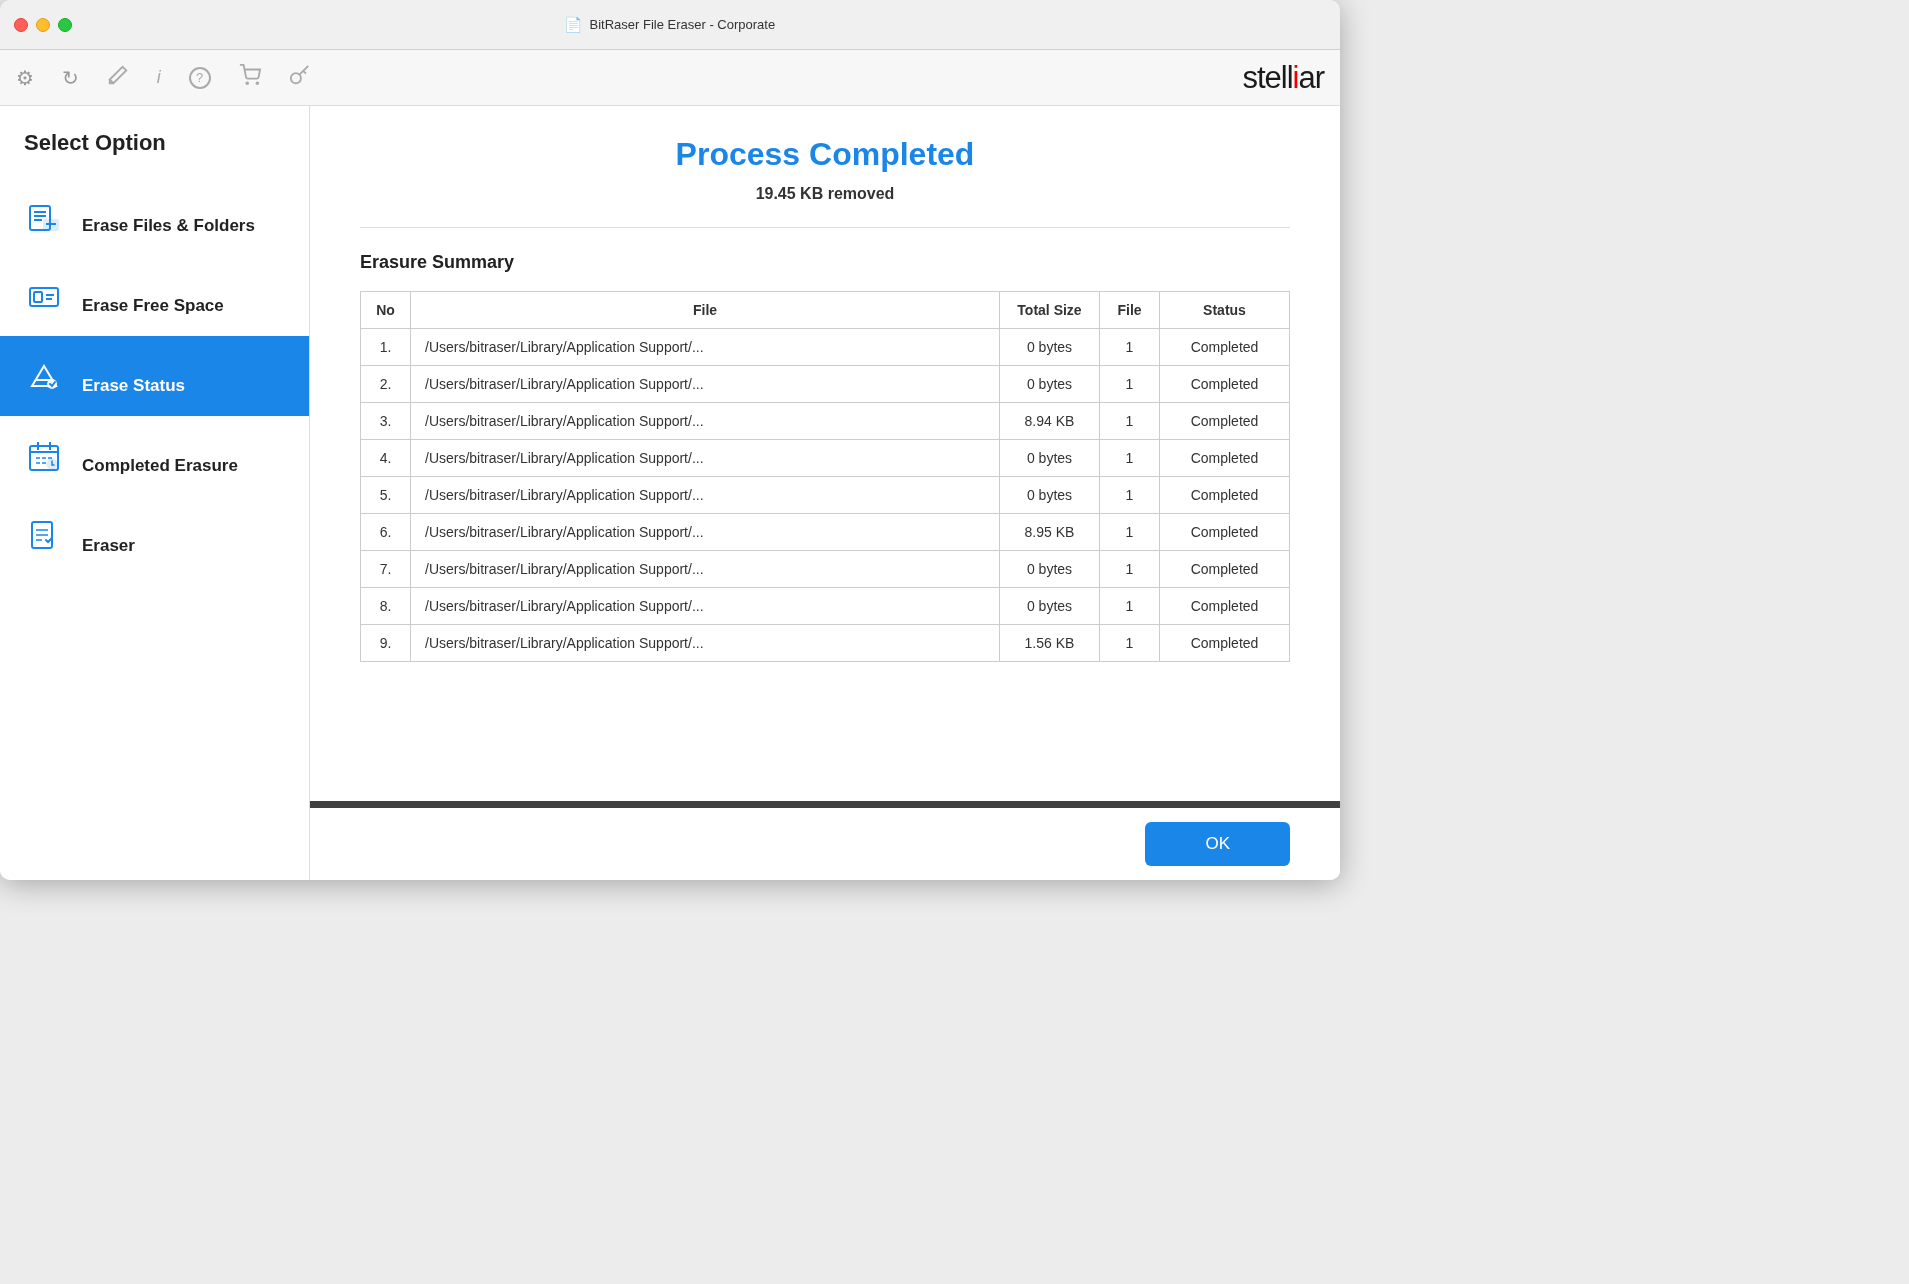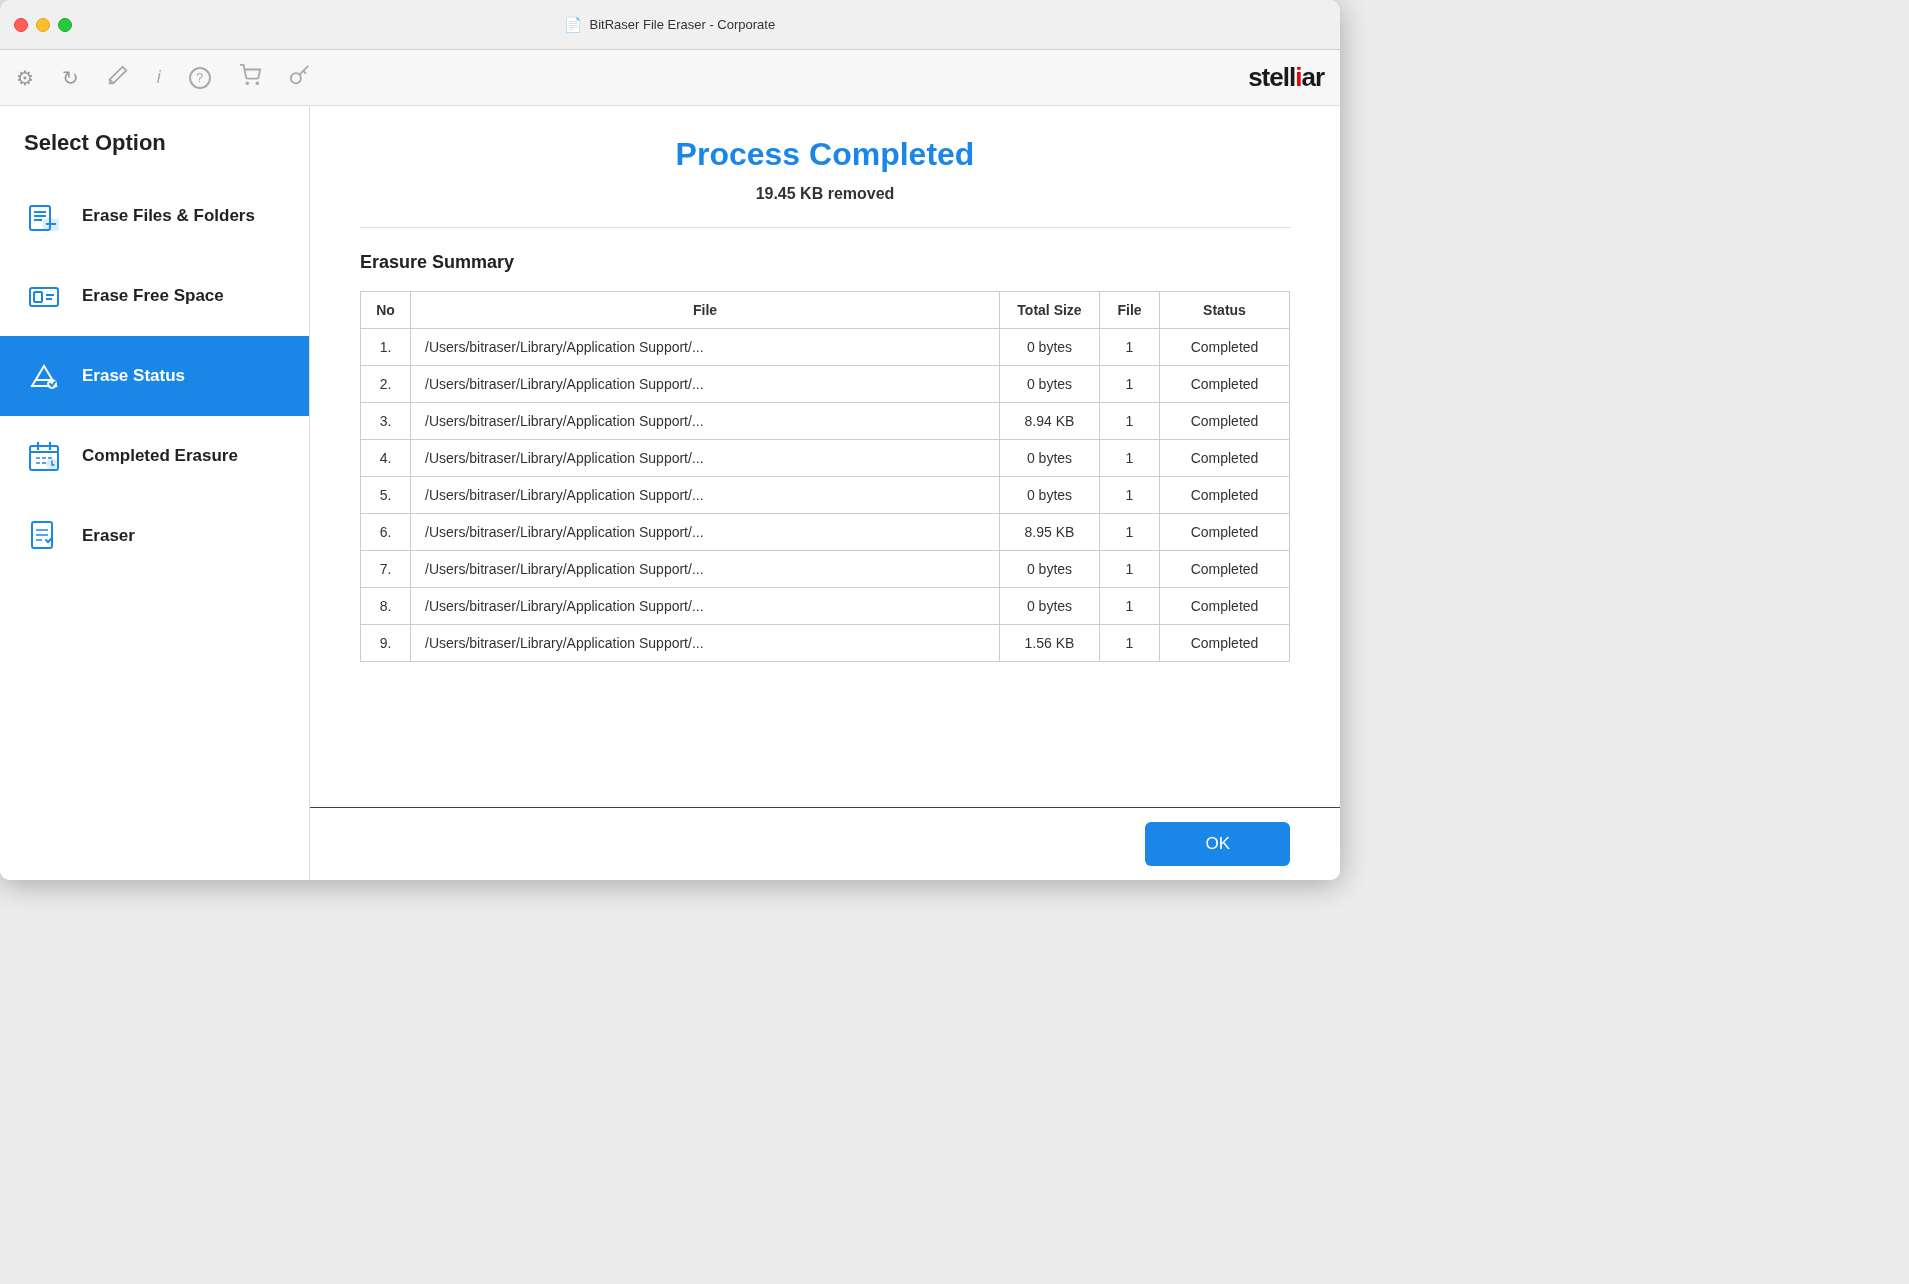--- a/index.html
+++ b/index.html
@@ -67,22 +67,22 @@
       display: flex;
       align-items: center;
       gap: 28px;
     }
     .toolbar-icon {
       font-size: 20px;
       color: #999;
       cursor: pointer;
     }
     .stellar-logo {
-      font-size: 26px;
-      font-weight: bold;
+      font-size: 31px;
+      font-weight: normal;
       color: #1a1a1a;
       letter-spacing: -1px;
     }
     .stellar-logo span { color: #e00; }
 
     
     .main-layout {
       display: flex;
       height: calc(880px - 50px - 56px);
     }
@@ -96,21 +96,21 @@
       flex-shrink: 0;
     }
     .select-option-label {
       font-size: 22px;
       font-weight: 700;
       color: #222;
       padding: 8px 24px 20px 24px;
     }
     .sidebar-item {
       display: flex;
-      align-items: center;
+      align-items: flex-end;
       gap: 18px;
       padding: 20px 24px;
       cursor: pointer;
       border-radius: 0;
     }
     .sidebar-item.active {
       background: #1a87e8;
     }
     .sidebar-item.active .sidebar-item-label {
       color: #fff;
@@ -195,21 +195,21 @@
     .summary-table th:first-child { width: 50px; }
     .summary-table th:nth-child(3) { width: 100px; }
     .summary-table th:nth-child(4) { width: 60px; }
     .summary-table th:last-child { width: 130px; }
 
     .ok-button-area {
       display: flex;
       justify-content: flex-end;
       padding: 14px 50px 14px 0;
       background: #fff;
-      border-top: 1px solid #404040;
+      border-top: 7px solid #404040;
     }
     .ok-button {
       background: #1a87e8;
       color: #fff;
       border: none;
       border-radius: 6px;
       font-size: 17px;
       font-weight: 500;
       padding: 12px 60px;
       cursor: pointer;

